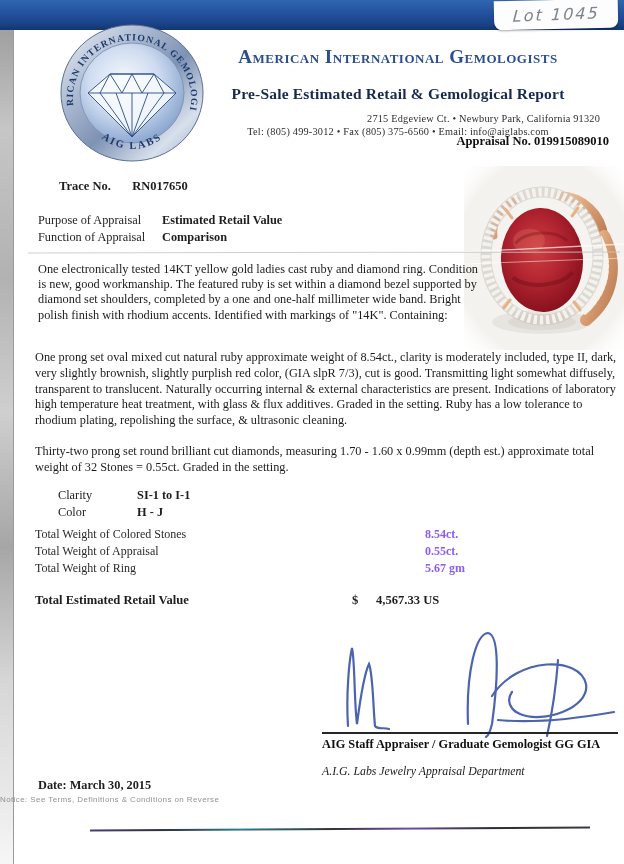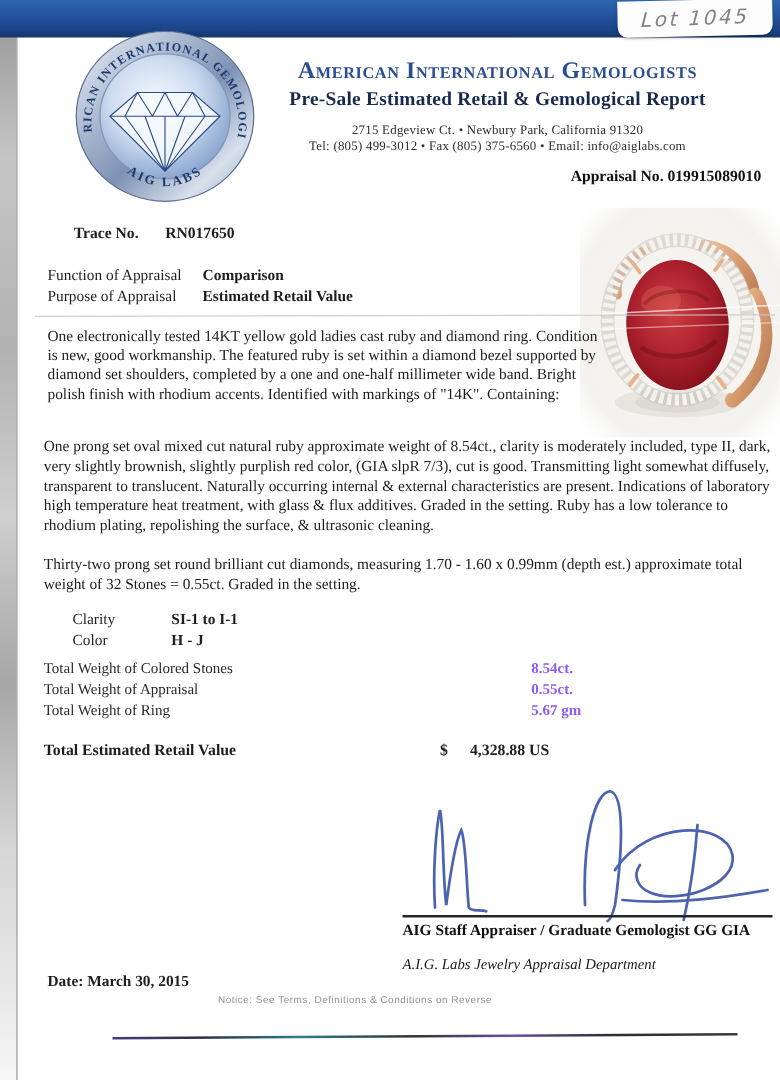--- a/index.html
+++ b/index.html
@@ -16,22 +16,22 @@
   .lot-sticker{right:6px;top:0;width:124px;height:29px;background:#fdfdfd;
     border-radius:0 0 8px 8px;box-shadow:0 1px 2px rgba(0,0,0,.35);transform:rotate(-1.2deg);
     display:flex;align-items:center;justify-content:center;}
   .lot-sticker span{font-family:"DejaVu Sans", sans-serif;font-style:italic;
     transform:skewX(-6deg) rotate(-1deg);color:#7e848b;font-size:16px;letter-spacing:2px;}
 
   
   .logo{left:56px;top:21px;}
   .head-block{left:196px;top:46px;width:404px;text-align:center;}
   .company{font-variant:small-caps;font-weight:bold;font-size:19px;letter-spacing:.5px;color:#2b4e90;}
-  .report-title{font-weight:bold;font-size:15.5px;color:#17294f;margin-top:3px;letter-spacing:.2px;}
-  .addr{font-size:10.3px;color:#2d2d2d;margin-top:10px;letter-spacing:.2px;}
+  .report-title{font-weight:bold;font-size:15.5px;color:#17294f;margin-top:17px;letter-spacing:.2px;}
+  .addr{font-size:10.3px;color:#2d2d2d;margin-top:10px;letter-spacing:.2px;text-align:right;}
   .contact{font-size:10.3px;color:#2d2d2d;margin-top:2px;letter-spacing:.2px;}
   .appraisal-no{right:15px;top:134px;font-weight:bold;font-size:12.5px;color:#111;}
 
   
   .trace{left:38px;top:179px;font-weight:bold;font-size:12.5px;}
   .trace .lbl{display:inline-block;width:70px;margin-left:21px;}
   .kv{left:38px;top:212px;font-size:12.3px;line-height:17px;}
   .kv .lbl{display:inline-block;width:121px;font-weight:normal;}
   .kv .val{font-weight:bold;}
   .divider{left:28px;top:252px;width:592px;height:1px;background:#c7c7c7;opacity:.85;transform:rotate(-.1deg);}
@@ -48,21 +48,21 @@
   .grand{left:35px;top:593px;width:560px;font-size:12.6px;font-weight:bold;position:absolute;}
   .grand .cur{position:absolute;left:317px;}
   .grand .amt{position:absolute;left:341px;}
 
   
   .sig-svg{left:318px;top:626px;}
   .sig-line{left:322px;top:732px;width:296px;height:2px;background:#262626;}
   .sig-title{left:322px;top:737px;font-weight:bold;font-size:12.3px;color:#101010;}
   .sig-dept{left:322px;top:764px;font-style:italic;font-size:11.8px;color:#1a1a1a;}
   .date{left:38px;top:738px;font-weight:bold;font-size:12.3px;margin-top:40px;}
-  .notice{left:0;top:795px;width:568px;text-align:center;
+  .notice{left:0;top:795px;width:568px;
     font-family:"Liberation Sans", sans-serif;font-size:8px;color:#8f9296;letter-spacing:.4px;}
   .bottom-rule{left:90px;top:828px;width:500px;height:2px;transform:rotate(-.35deg);
     background:linear-gradient(90deg,#4a3c7c 0%,#2f2f44 14%,#2e7d92 30%,#333 48%,#6a4fa0 64%,#2c2c3a 80%,#3a3a46 100%);}
   .ring-photo{left:464px;top:166px;}
 </style>
 </head>
 <body>
 
 <div class="abs scan-edge"></div>
 <div class="abs top-bar"></div>
@@ -161,26 +161,26 @@
   <path d="M0,98 L160,92" stroke="#ffffff" stroke-width="1" opacity=".5"></path>
 </svg>
 
 <div class="abs trace">
   <span class="lbl">Trace No.</span>
   <span>RN017650</span>
 </div>
 
 <div class="abs kv">
   <div>
+    <span class="lbl">Purpose of Appraisal</span>
+    <span class="val">Estimated Retail Value</span>
+  </div>
+  <div>
     <span class="lbl">Function of Appraisal</span>
     <span class="val">Comparison</span>
-  </div>
-  <div>
-    <span class="lbl">Purpose of Appraisal</span>
-    <span class="val">Estimated Retail Value</span>
   </div>
 </div>
 
 <div class="abs divider"></div>
 
 <div class="abs para p1">One electronically tested 14KT yellow gold ladies cast ruby and diamond ring. Condition is new, good workmanship.  The featured ruby is set within a diamond bezel supported by diamond set shoulders, completed by a one and one-half millimeter wide band. Bright polish finish with rhodium accents. Identified with markings of "14K".  Containing:</div>
 <div class="abs para p2">One prong set oval mixed cut natural ruby approximate weight of 8.54ct., clarity is moderately included, type II, dark, very slightly brownish, slightly purplish red color, (GIA slpR 7/3), cut is good.    Transmitting light somewhat diffusely, transparent to translucent. Naturally occurring internal &amp; external characteristics are present. Indications of laboratory high temperature heat treatment, with glass &amp; flux additives. Graded in the setting. Ruby has a low tolerance to rhodium plating, repolishing the surface, &amp; ultrasonic cleaning.</div>
 <div class="abs para p3">Thirty-two prong set round brilliant cut diamonds, measuring 1.70 - 1.60 x 0.99mm (depth est.) approximate total weight of 32 Stones = 0.55ct.  Graded in the setting.</div>
 
 <div class="abs grades">
@@ -205,21 +205,21 @@
   </div>
   <div class="trow">
     <span>Total Weight of Ring</span>
     <span class="tval">5.67 gm</span>
   </div>
 </div>
 
 <div class="grand">
   <span>Total Estimated Retail Value</span>
   <span class="cur">$</span>
-  <span class="amt">4,328.88 US</span>
+  <span class="amt">4,567.33 US</span>
 </div>
 
 <svg class="abs sig-svg" width="302" height="112" viewBox="0 0 302 112">
   <g fill="none" stroke="#3d57a8" stroke-width="2.2" stroke-linecap="round" opacity=".92">
     <path d="M30,100 C28,70 31,35 34,22 C37,35 36,75 39,98 C42,75 46,48 51,38 C55,48 55,80 57,100 C60,104 66,101 71,103"></path>
     <path d="M150,98 C148,45 158,8 170,7 C182,9 180,55 174,98 C172,106 170,110 168,111"></path>
     <path d="M174,70 C200,30 262,30 268,58 C272,82 225,98 202,88 C192,84 188,74 194,66"></path>
     <path d="M240,34 C238,62 233,92 229,110"></path>
     <path d="M180,94 C220,98 262,92 296,86"></path>
   </g>

